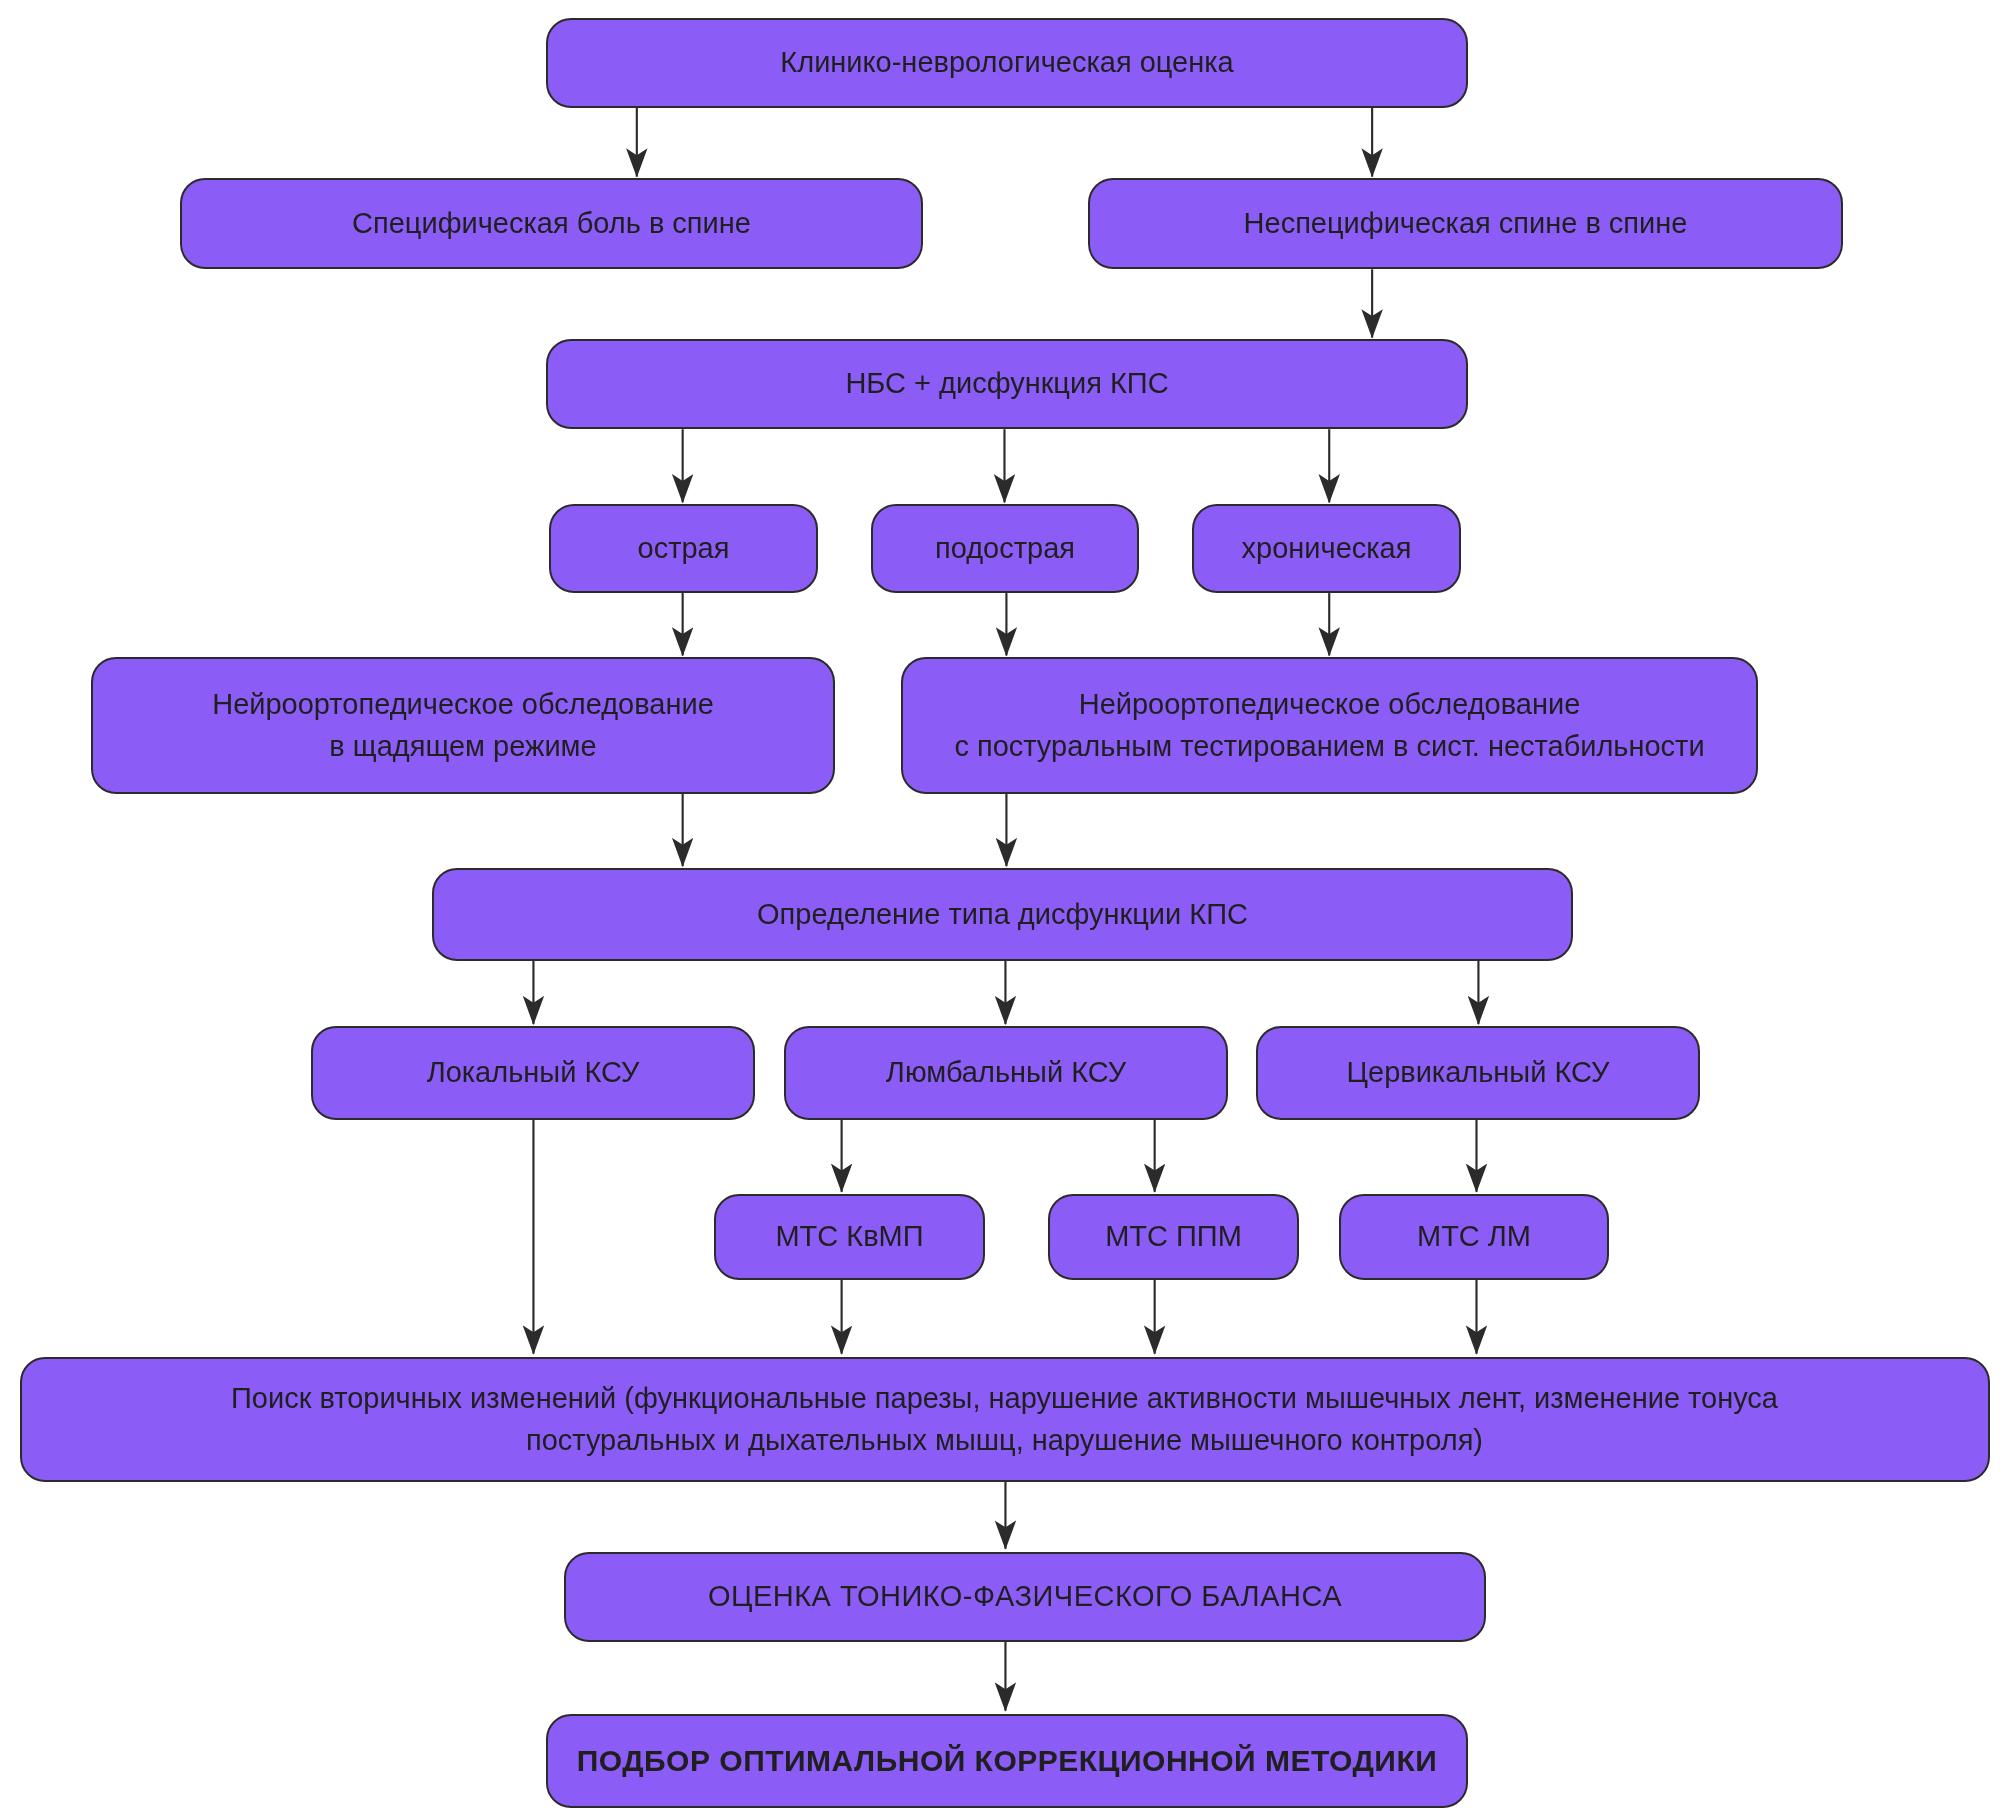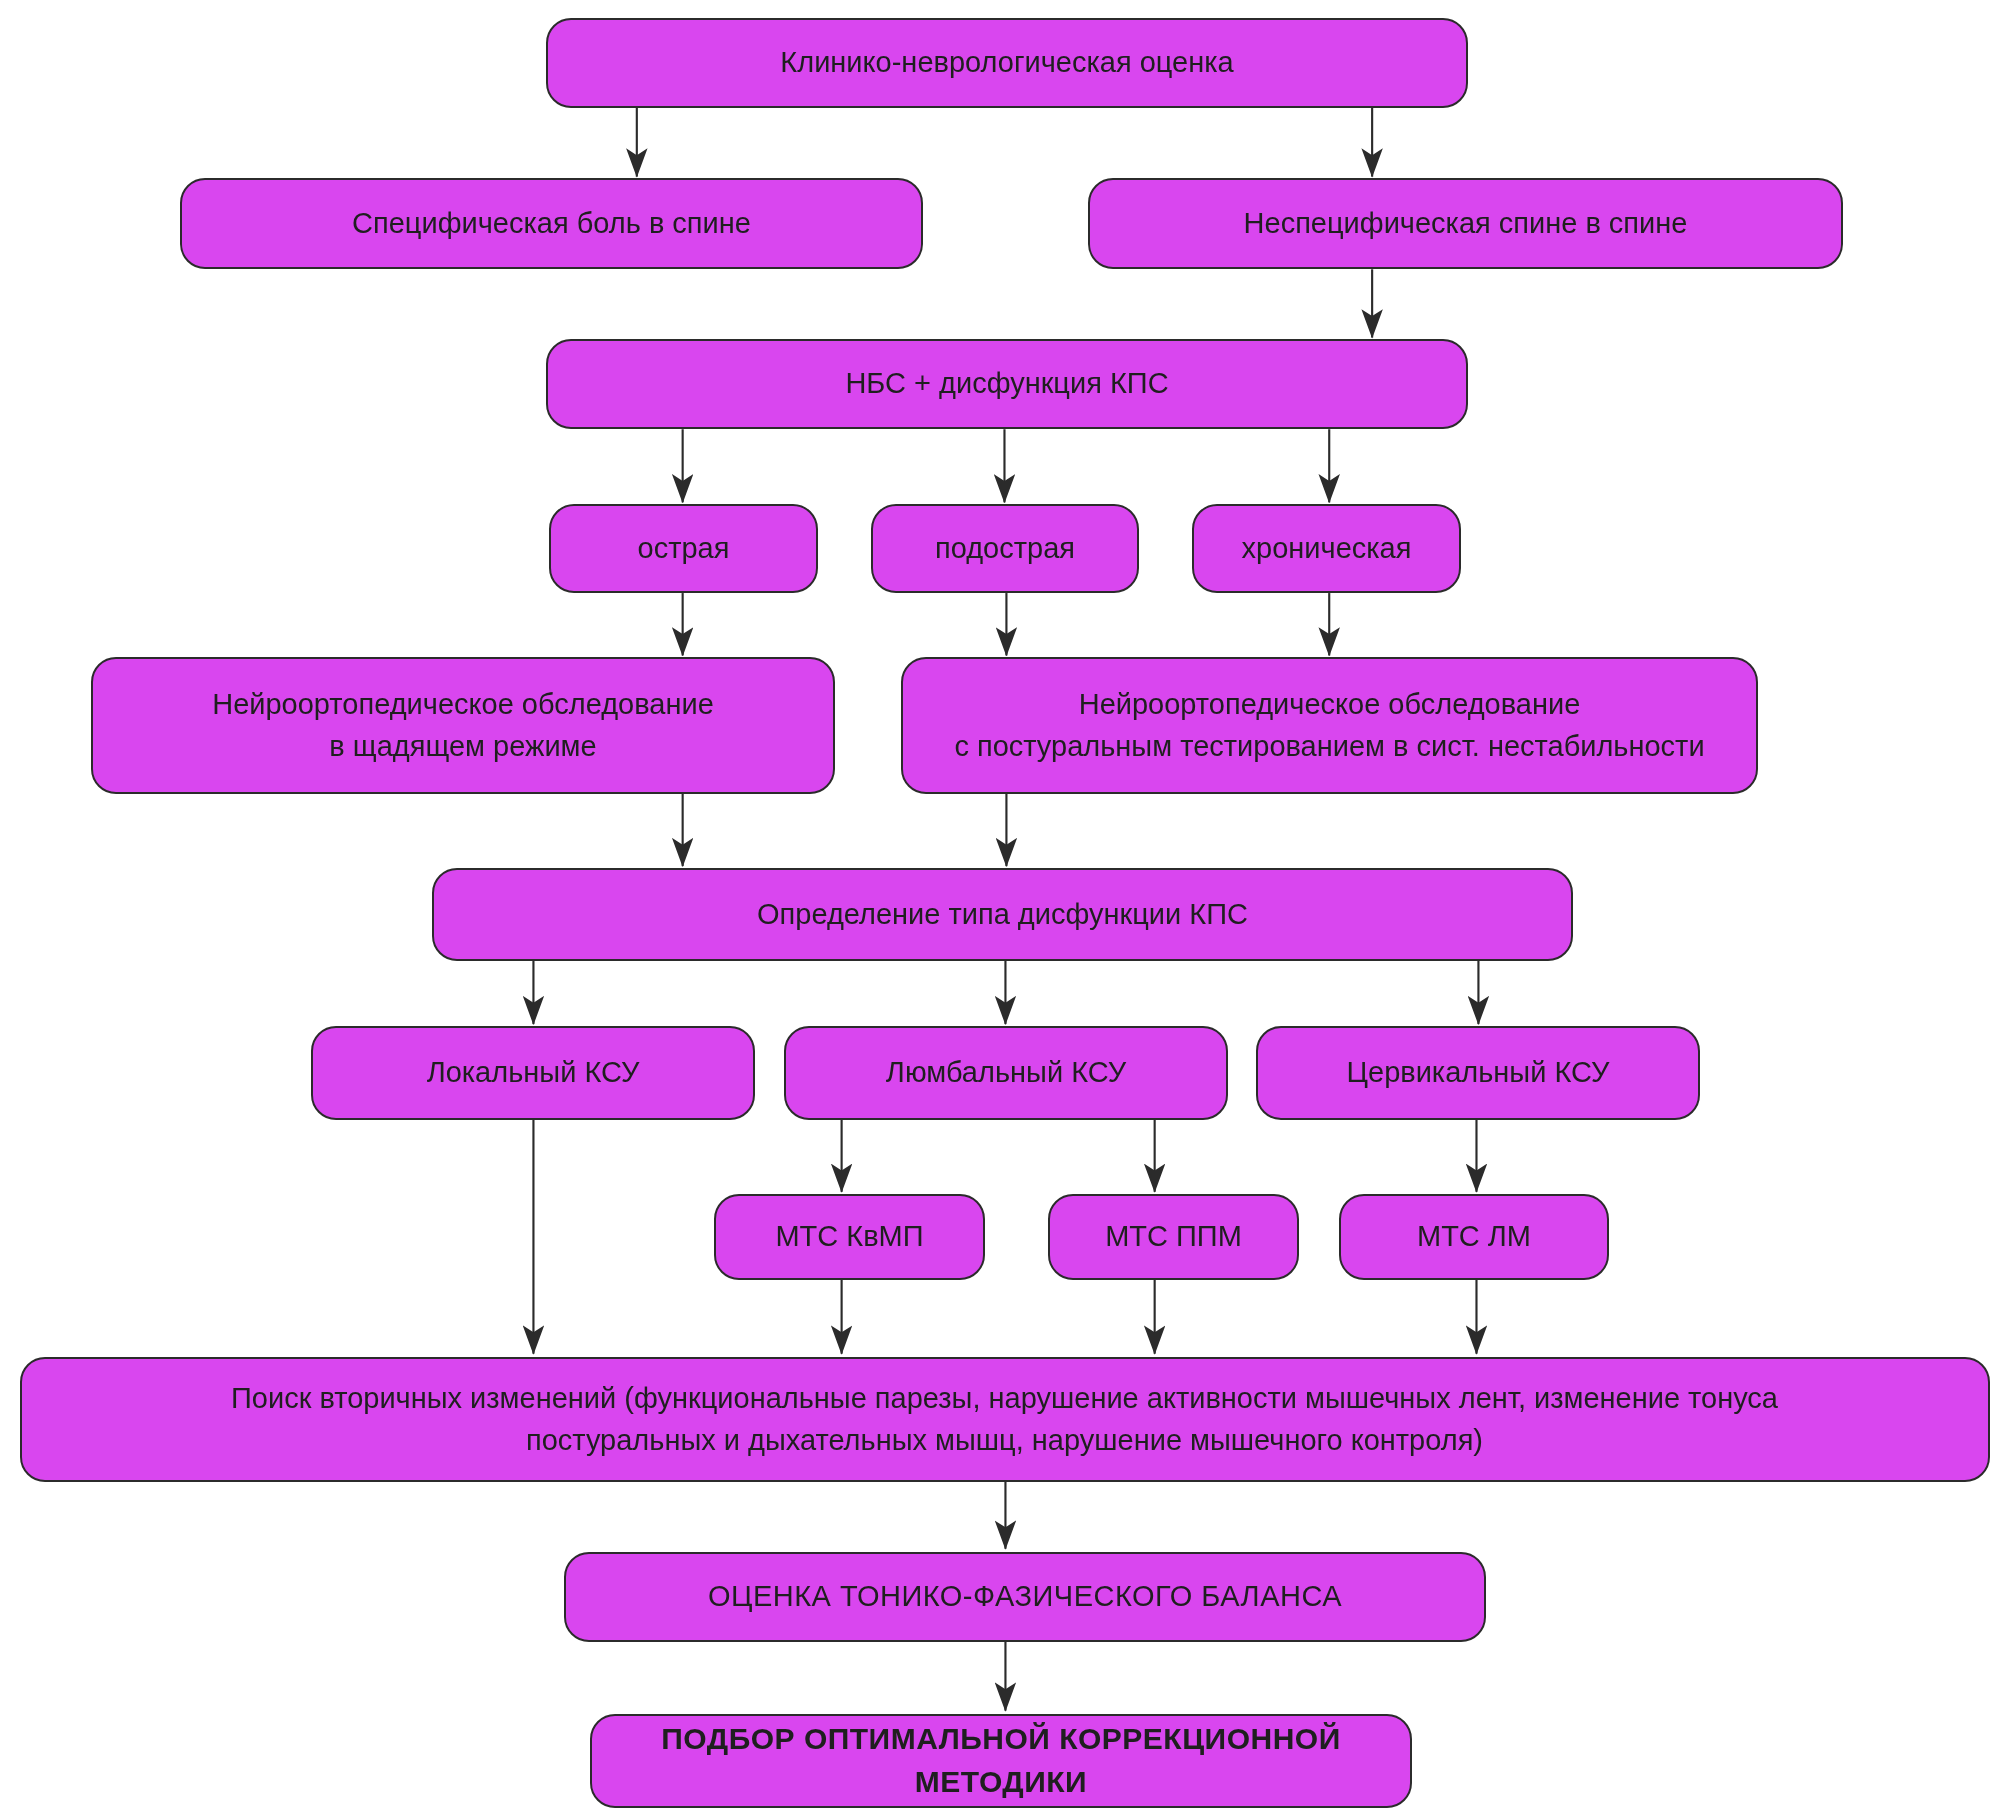--- a/index.html
+++ b/index.html
@@ -7,21 +7,21 @@
     width: 2007px; height: 1820px;
     position: relative;
     font-family: "Liberation Sans", sans-serif;
     color: #1f1f1f;
   }
   #canvas { position: absolute; inset: 0; width: 2007px; height: 1820px; }
   .edges { position: absolute; left: 0; top: 0; width: 2007px; height: 1820px; pointer-events: none; }
   .node {
     position: absolute;
     box-sizing: border-box;
-    background: #d946ef;
+    background: #8b5cf6;
     border: 2.4px solid #2b2b2b;
     border-radius: 25px;
     display: flex;
     align-items: center;
     justify-content: center;
     text-align: center;
     font-size: 29px;
     line-height: 1.42;
     white-space: pre-line;
     padding: 0 21.5px;
@@ -82,16 +82,16 @@
   <div class="node" style="left:432px;  top:868px;  width:1141px; height:93px;">Определение типа дисфункции КПС</div>
   <div class="node" style="left:311px;  top:1026px; width:444px;  height:94px;">Локальный КСУ</div>
   <div class="node" style="left:784px;  top:1026px; width:444px;  height:94px;">Люмбальный КСУ</div>
   <div class="node" style="left:1256px; top:1026px; width:444px;  height:94px;">Цервикальный КСУ</div>
   <div class="node" style="left:714px;  top:1194px; width:271px;  height:86px;">МТС КвМП</div>
   <div class="node" style="left:1048px; top:1194px; width:251px;  height:86px;">МТС ППМ</div>
   <div class="node" style="left:1339px; top:1194px; width:270px;  height:86px;">МТС ЛМ</div>
   <div class="node" style="left:19.5px;   top:1357px; width:1970px; height:125px;">Поиск вторичных изменений (функциональные парезы, нарушение активности мышечных лент, изменение тонуса
 постуральных и дыхательных мышц, нарушение мышечного контроля)</div>
   <div class="node caps" style="left:546px; top:1552px; width:922px; height:90px;">ОЦЕНКА ТОНИКО-ФАЗИЧЕСКОГО БАЛАНСА</div>
-  <div class="node bold" style="left:546px; top:1714px; width:822px; height:94px;margin-left:44px;">ПОДБОР ОПТИМАЛЬНОЙ КОРРЕКЦИОННОЙ МЕТОДИКИ</div>
+  <div class="node bold" style="left:546px; top:1714px; width:922px; height:94px;">ПОДБОР ОПТИМАЛЬНОЙ КОРРЕКЦИОННОЙ МЕТОДИКИ</div>
 
 </div>
 
 
 </body></html>

